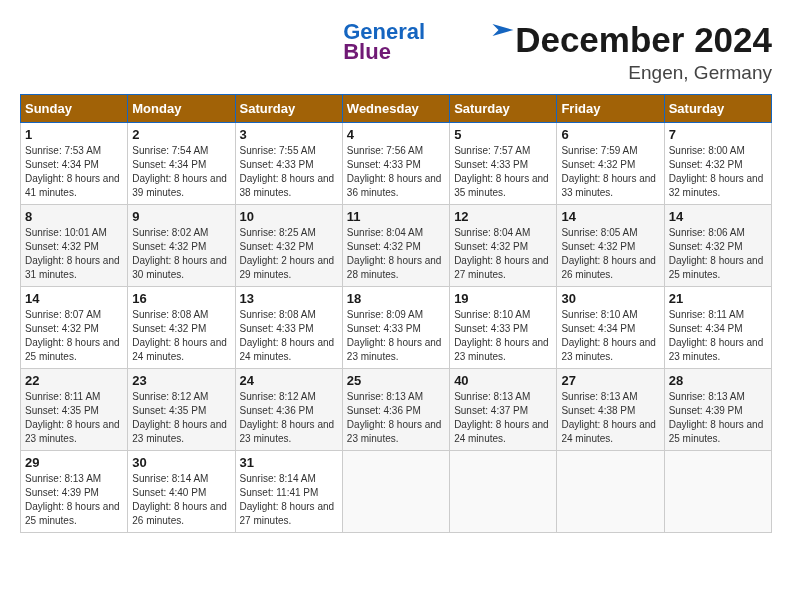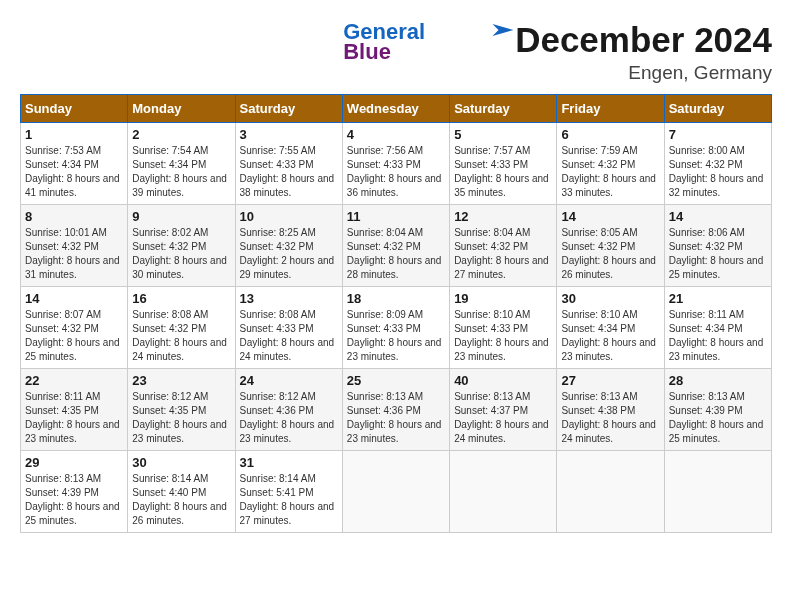--- a/index.html
+++ b/index.html
@@ -368,21 +368,21 @@
           <div class="day-info">
             <span>Sunrise: 8:14 AM</span><br>
             <span>Sunset: 4:40 PM</span><br>
             <span>Daylight: 8 hours and 26 minutes.</span>
           </div>
         </td>
         <td>
           <span class="day-num">31</span>
           <div class="day-info">
             <span>Sunrise: 8:14 AM</span><br>
-            <span>Sunset: 5:41 PM</span><br>
+            <span>Sunset: 11:41 PM</span><br>
             <span>Daylight: 8 hours and 27 minutes.</span>
           </div>
         </td>
         <td class="empty-cell"></td>
         <td class="empty-cell"></td>
         <td class="empty-cell"></td>
         <td class="empty-cell"></td>
       </tr>
     </tbody>
 </table>

